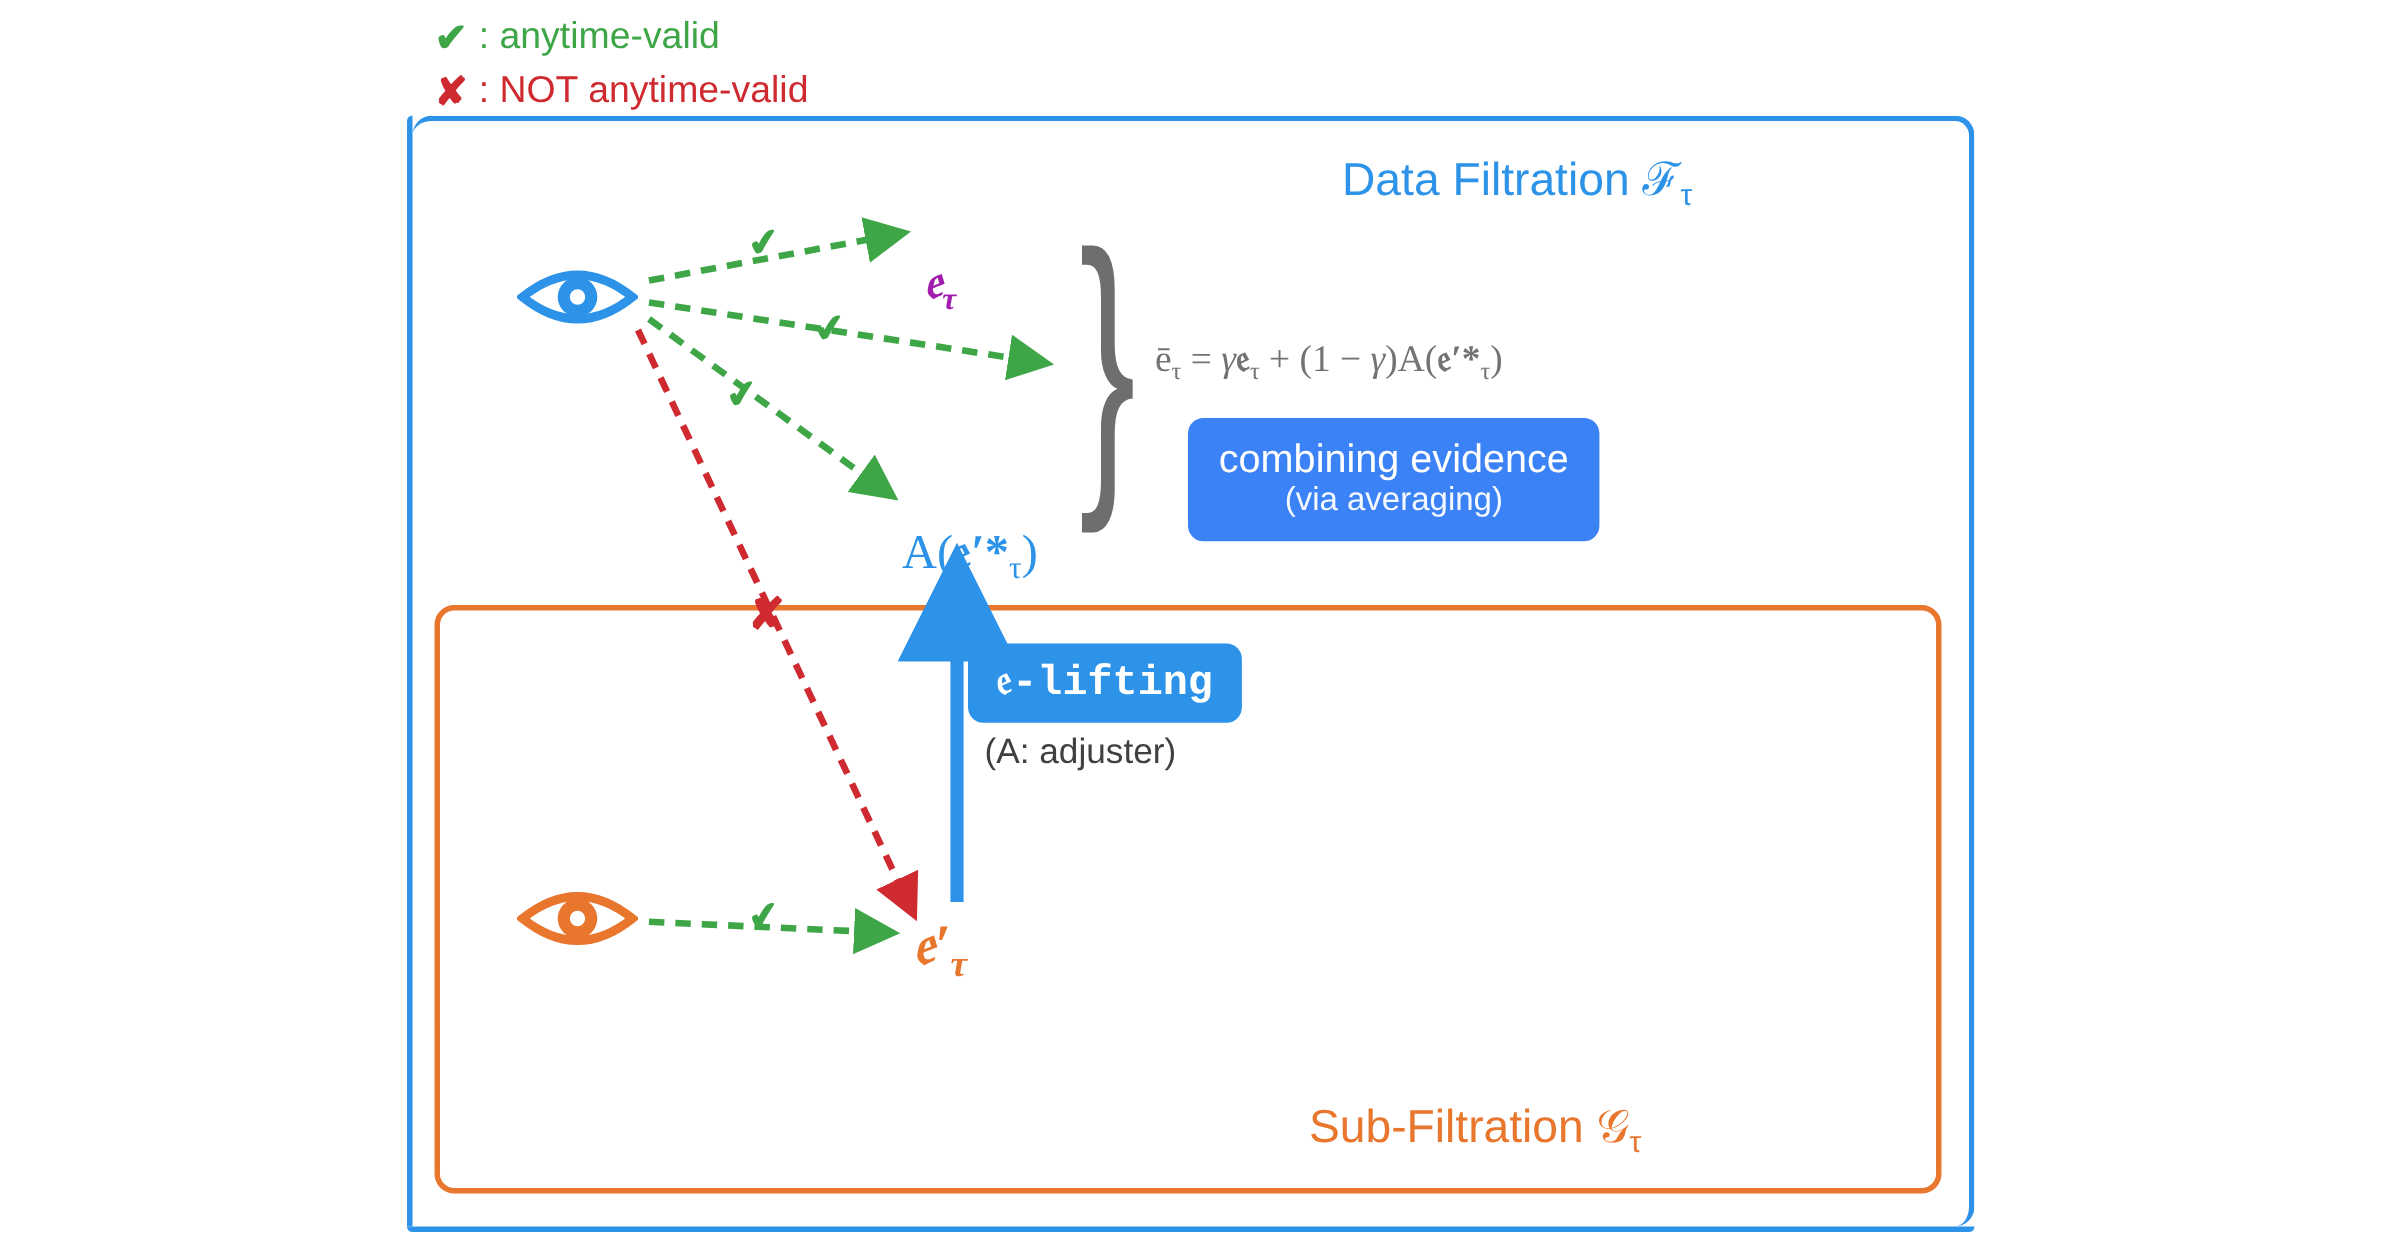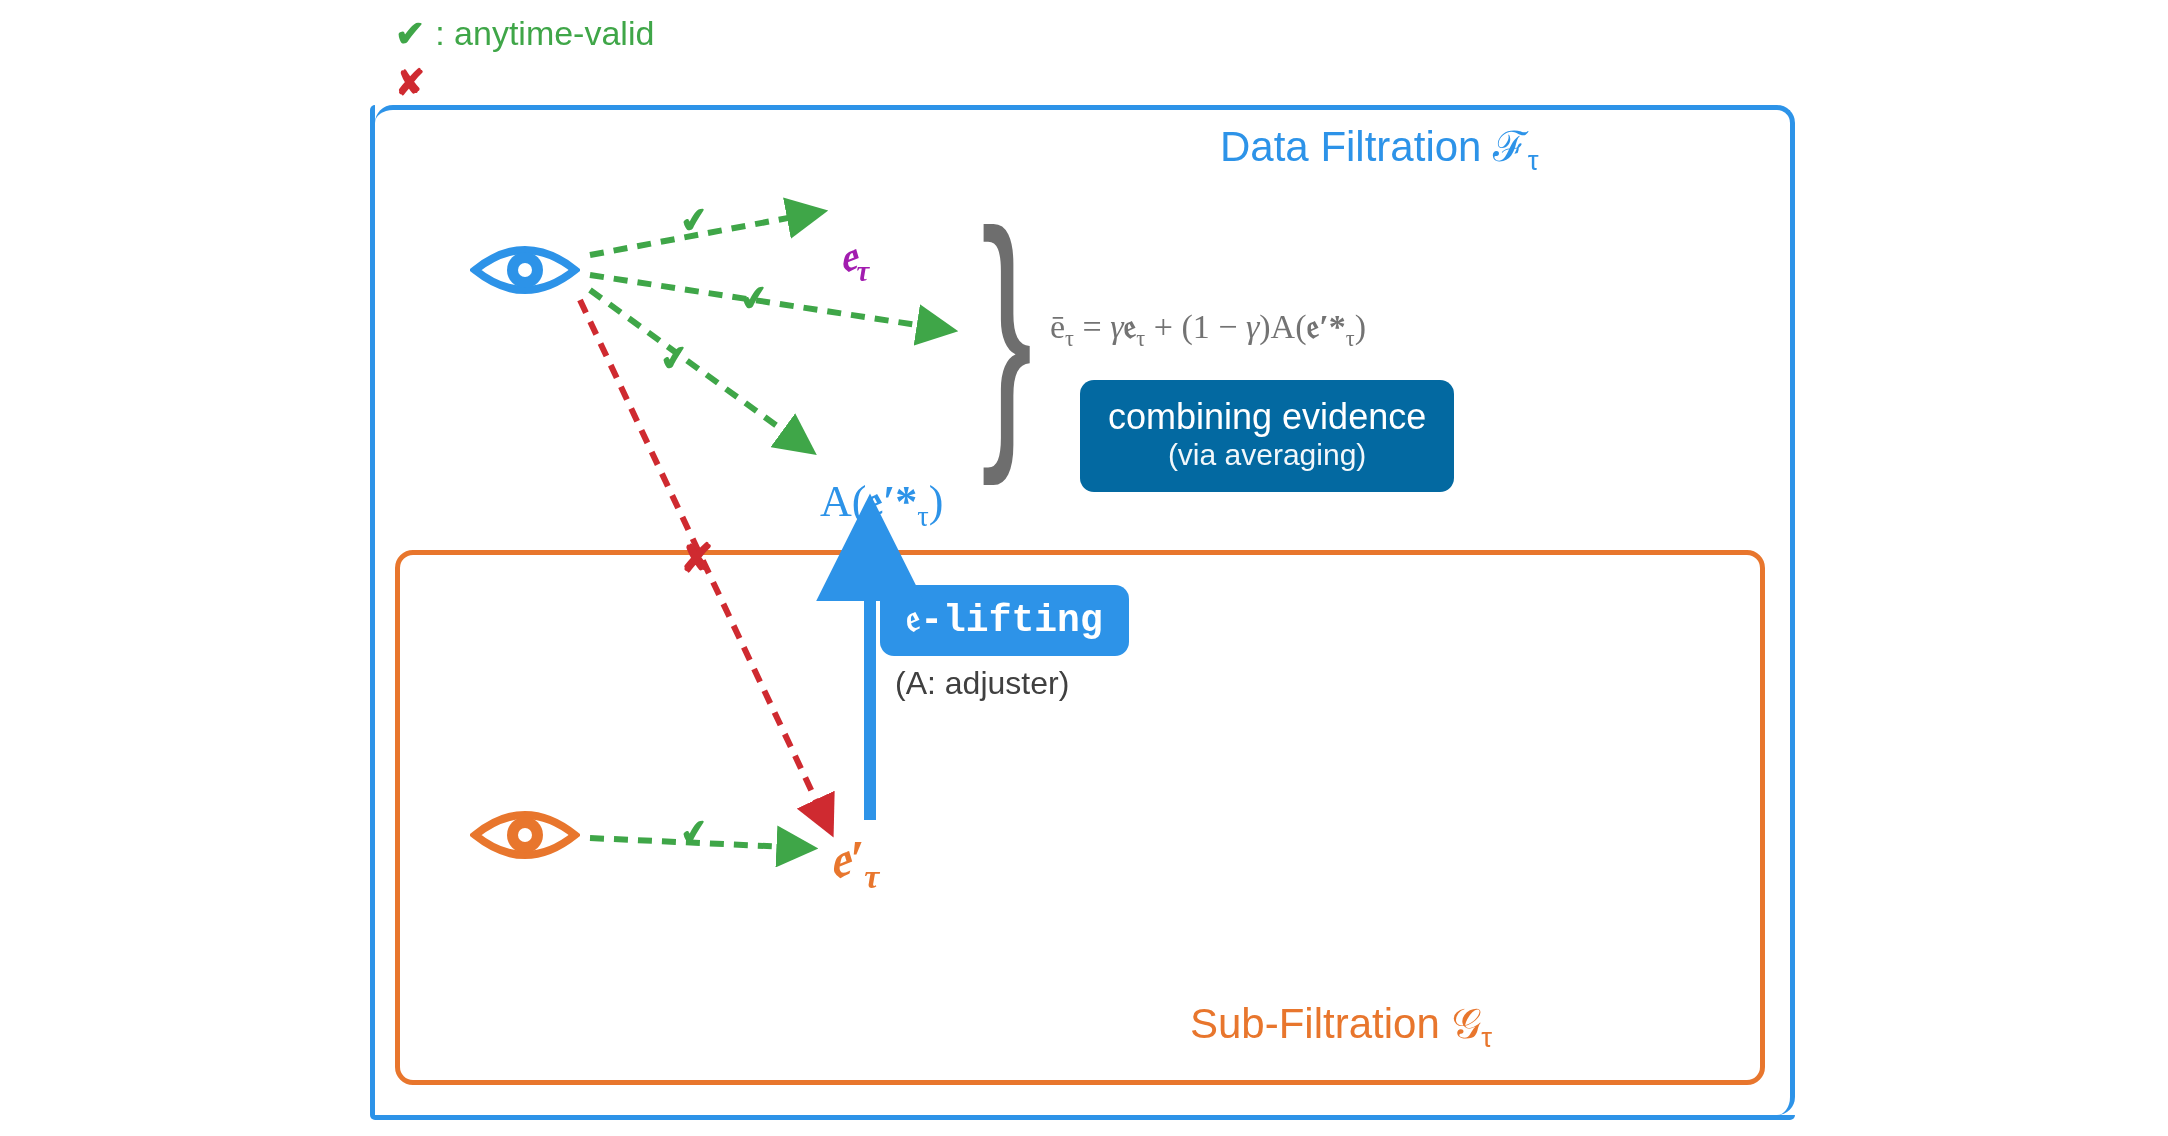--- a/index.html
+++ b/index.html
@@ -65,21 +65,21 @@
     top: 550px;
     width: 1370px;
     height: 535px;
     border: 5px solid #e8762d;
     border-radius: 18px;
   }
 
   .title-blue {
     position: absolute;
     left: 880px;
-    top: 116px;
+    top: 132px;
     color: #2d93e8;
     font-size: 42px;
   }
   .title-orange {
     position: absolute;
     left: 850px;
     top: 1000px;
     color: #e8762d;
     font-size: 42px;
   }
@@ -109,21 +109,21 @@
     font-size: 280px;
     line-height: 1;
     font-weight: 300;
     transform: scaleX(0.55);
   }
 
   
   .gray-badge {
     position:absolute;
     left: 740px; top: 380px;
-    background:#0369a1;
+    background:#3b82f6;
     color:#fff;
     border-radius: 14px;
     padding: 16px 28px 20px 28px;
     text-align:center;
     font-size: 36px;
   }
   .gray-badge .line2 { font-size: 30px; opacity:0.95; }
 
   .blue-badge {
     position:absolute;
@@ -170,20 +170,21 @@
 
 <div class="stage">
 
   <div class="legend">
     <div class="row">
       <span class="check-icon">✔</span>
       <span class="green-text">: anytime-valid</span>
     </div>
     <div class="row">
       <span class="x-icon">✘</span>
+      <span class="red-text">: NOT anytime-valid</span>
     </div>
   </div>
 
   <div class="outer-box blur"></div>
   <div class="title-blue">
     <span>Data Filtration </span><span class="script-f">ℱ</span><span class="subscript">τ</span>
   </div>
 
   <div class="inner-box"></div>
   <div class="title-orange">

